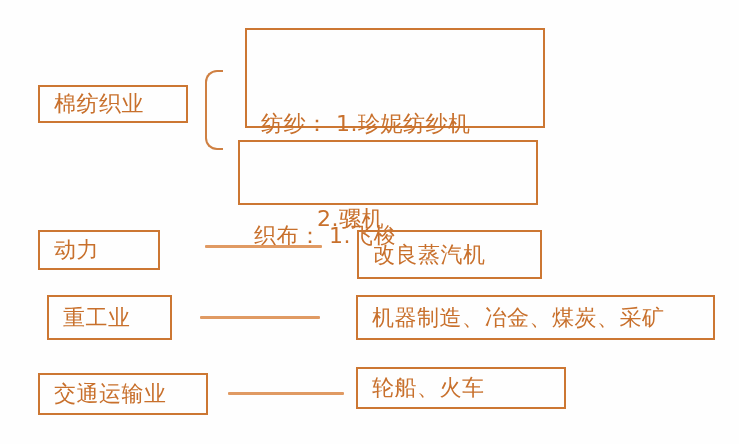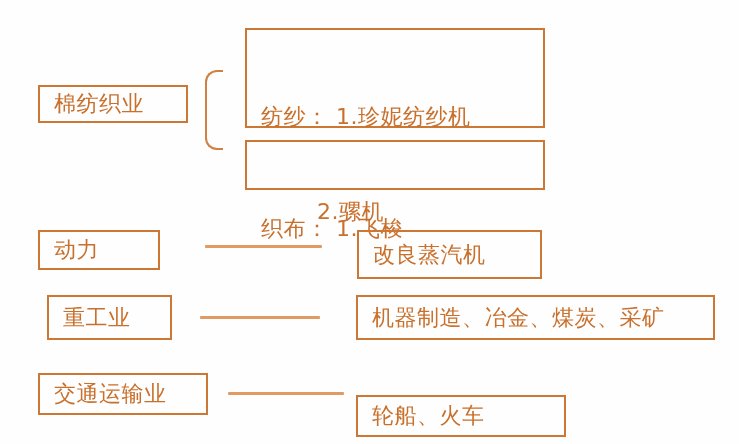--- a/index.html
+++ b/index.html
@@ -32,21 +32,21 @@
     line-height: 1.45;
     font-size: 22px;
     letter-spacing: 0.5px;
     white-space: pre;
   }
   .box.pad {
     padding-left: 14px;
   }
   .box.multiline {
     align-items: flex-start;
-    padding-top: 7px;
+    padding-top: 14px;
   }
 
   
   .line {
     display: block;
     white-space: pre;
   }
   .indent {
     display: block;
     white-space: pre;
@@ -88,21 +88,21 @@
 
   <div class="bracket" style="left:205px; top:70px; width:18px; height:80px;"></div>
 
   <div class="box pad multiline" style="left:245px; top:28px; width:300px; height:100px;">
     <span>
       <span class="line">纺纱： 1.珍妮纺纱机</span>
       <span class="indent">2.骡机</span>
     </span>
   </div>
 
-  <div class="box pad multiline" style="left:245px; top:140px; width:300px; height:50px;">
+  <div class="box pad multiline" style="left:238px; top:140px; width:300px; height:65px;">
     <span>
       <span class="line">织布： 1.飞梭</span>
     </span>
   </div>
 
   <div class="box pad" style="left:38px; top:230px; width:122px; height:40px;">
     <span>动力</span>
   </div>
   <div class="connector" style="left:205px; top:245px; width:117px;"></div>
   <div class="box pad" style="left:357px; top:230px; width:185px; height:49px;">
@@ -114,17 +114,17 @@
   </div>
   <div class="connector" style="left:200px; top:316px; width:120px;"></div>
   <div class="box pad" style="left:38px; top:373px; width:170px; height:42px;">
     <span>交通运输业</span>
   </div>
 
   <div class="box pad" style="left:356px; top:295px; width:359px; height:45px;">
     <span>机器制造、冶金、煤炭、采矿</span>
   </div>
   <div class="connector" style="left:228px; top:392px; width:116px;"></div>
-  <div class="box pad" style="left:356px; top:395px; width:210px; height:42px;">
+  <div class="box pad" style="left:356px; top:367px; width:210px; height:42px;">
     <span>轮船、火车</span>
   </div>
 
 </div>
 
 </body></html>

